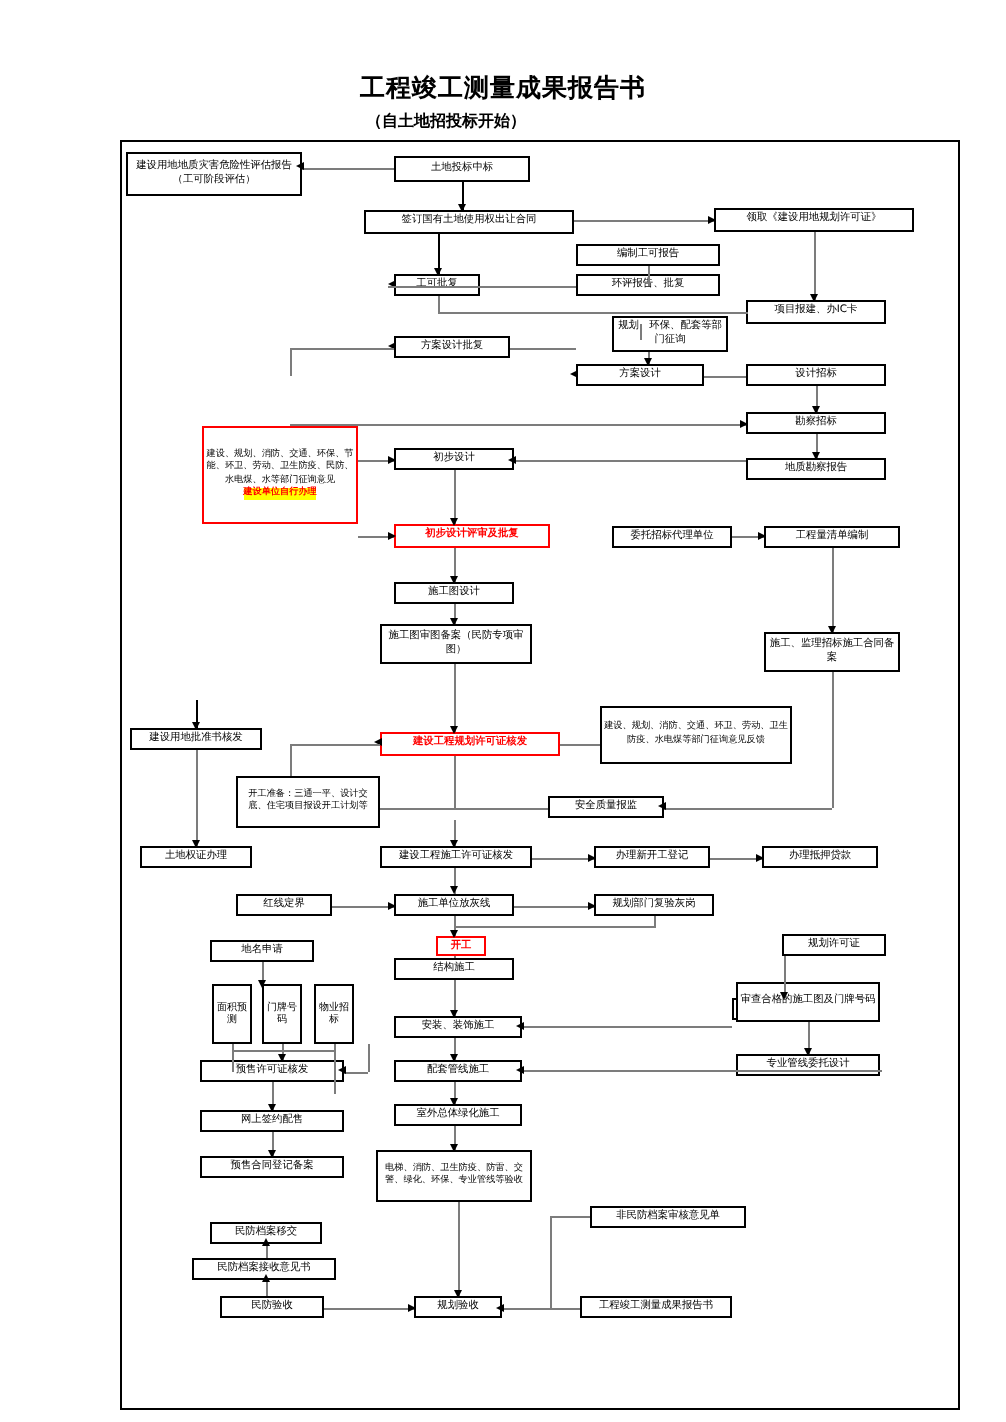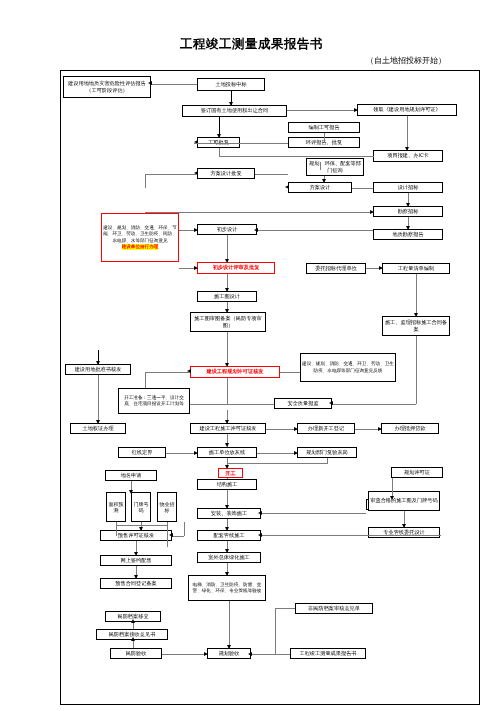--- a/index.html
+++ b/index.html
@@ -1,22 +1,22 @@
 <!DOCTYPE html>
 <html><head>
 <meta charset="utf-8">
 <style>
   html,body{margin:0;padding:0;background:#ffffff;}
   body{font-family:"DejaVu Sans","Liberation Sans",sans-serif;}
   #page{position:relative;width:503px;height:711px;background:#fff;overflow:hidden;}
 
   .title{position:absolute;left:0;top:36px;width:503px;text-align:center;
          font-size:12.5px;font-weight:bold;color:#000;letter-spacing:.5px;}
-  .subtitle{position:absolute;left:0;top:55px;width:446px;text-align:right;
-            font-size:8px;color:#000;}
+  .subtitle{position:absolute;left:0;top:55px;width:446px;text-align:center;
+            font-size:8px;color:#000;font-weight:bold;}
 
   .frame{position:absolute;border:1px solid #000;box-sizing:border-box;}
 
   .node{position:absolute;box-sizing:border-box;border:1px solid #000;background:#fff;
         display:flex;align-items:center;justify-content:center;text-align:center;
         font-size:5.2px;line-height:1.35;color:#000;padding:1px 1px;overflow:hidden;}
   .node.red{border:1px solid #ff0000;color:#ff0000;font-weight:bold;}
   .node.redbox{border:1px solid #ff0000;}
   .node .hl{background:#ffff00;color:#ff0000;font-weight:bold;display:block;}
   .node.small{font-size:4.6px;}

